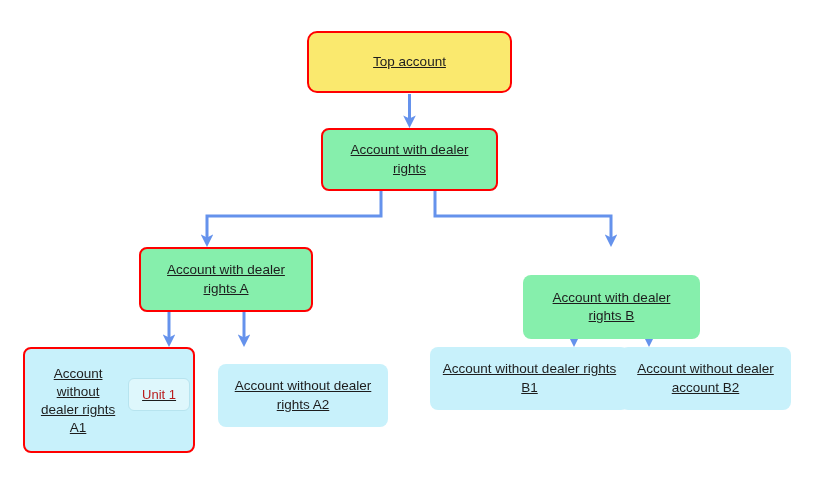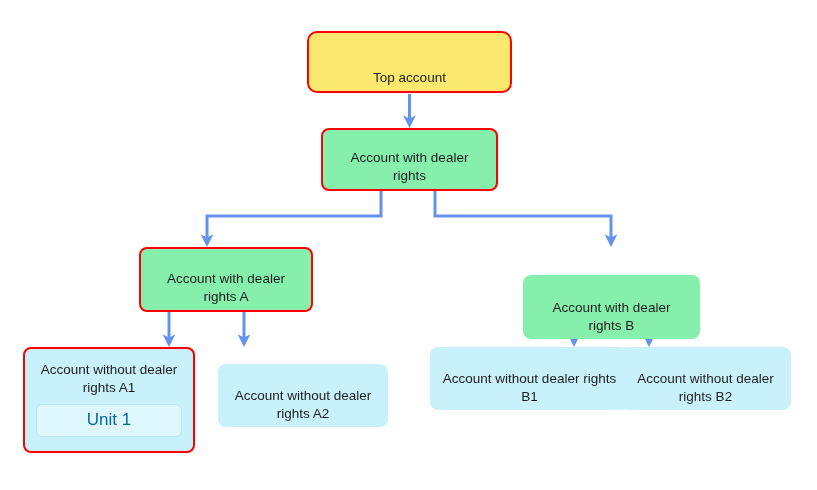--- a/index.html
+++ b/index.html
@@ -19,40 +19,40 @@
   }
   .edge {
     fill: none;
     stroke: #6592EC;
     stroke-width: 3;
   }
   .node {
     position: absolute;
     box-sizing: border-box;
     display: flex;
-    align-items: flex-end;
+    align-items: center;
     justify-content: center;
     text-align: center;
     font-size: 13.5px;
     line-height: 1.35;
     color: #1d1d1d;
     border-radius: 8px;
     padding: 4px 12px;
+    text-decoration: underline;
   }
   .fill-yellow { background: #FAE96E; }
   .fill-green  { background: #86efac; }
   .fill-cyan   { background: #C8F1FB; }
   .border-red  { border: 2px solid #FF0000; }
   .node-top    { left: 307px; top: 31px;  width: 205px; height: 62px; border-radius: 10px; }
   .node-dr     { left: 321px; top: 128px; width: 177px; height: 63px; }
   .node-dr-a   { left: 120px; top: 247px; width: 174px; height: 65px; margin-left: 19px; }
   .node-dr-b   { left: 523px; top: 247px; width: 177px; height: 64px; margin-top: 28px; }
   .node-a1 {
     left: 23px; top: 347px; width: 172px; height: 106px;
-    flex-direction: column;
     justify-content: flex-start;
     padding: 3px;
   }
   .a1-label {
     flex: 1 1 auto;
     display: flex;
     align-items: center;
     justify-content: center;
     padding: 2px 10px 0 10px;
   }
@@ -60,22 +60,22 @@
     box-sizing: border-box;
     width: 146px;
     height: 33px;
     margin: 0 auto 11px auto;
     background: #DEF7FC;
     border: 1px solid #B7E4EF;
     border-radius: 6px;
     display: flex;
     align-items: center;
     justify-content: center;
-    font-size: 17px;
-    color: #0369a1;
+    font-size: 13px;
+    color: #b91c1c;
   }
   .node-a2 { left: 218px; top: 364px; width: 170px; height: 63px; }
   .node-b1 { left: 430px; top: 347px; width: 199px; height: 63px; }
   .node-b2 { left: 620px; top: 347px; width: 171px; height: 63px; }
 </style>
 </head>
 <body>
 
 <div id="canvas">
 
@@ -121,16 +121,16 @@
 
   <div class="node node-a2 fill-cyan">
     <span>Account without dealer rights A2</span>
   </div>
 
   <div class="node node-b1 fill-cyan">
     <span>Account without dealer rights B1</span>
   </div>
 
   <div class="node node-b2 fill-cyan">
-    <span>Account without dealer rights B2</span>
+    <span>Account without dealer account B2</span>
   </div>
 
 </div>
 
 </body></html>

